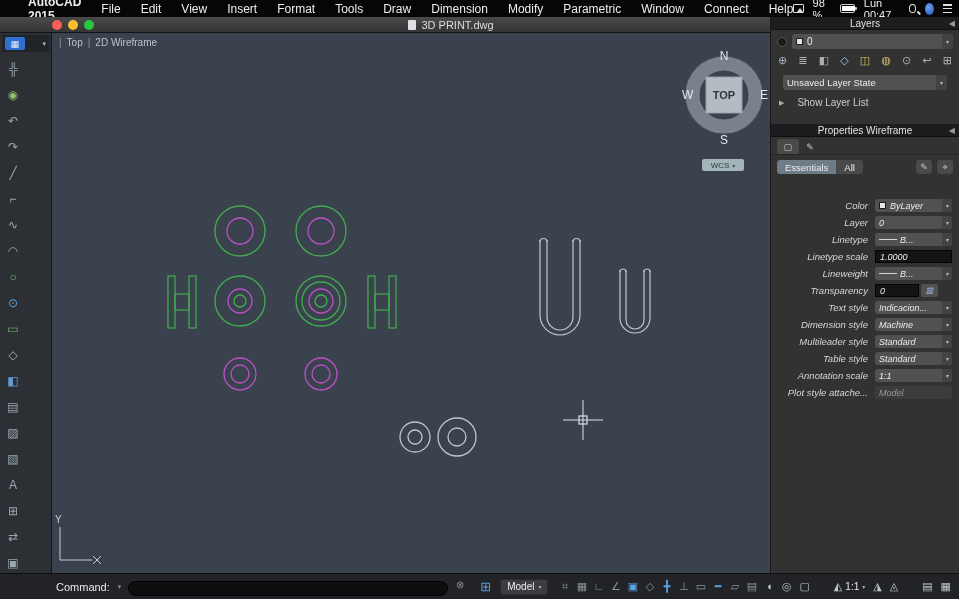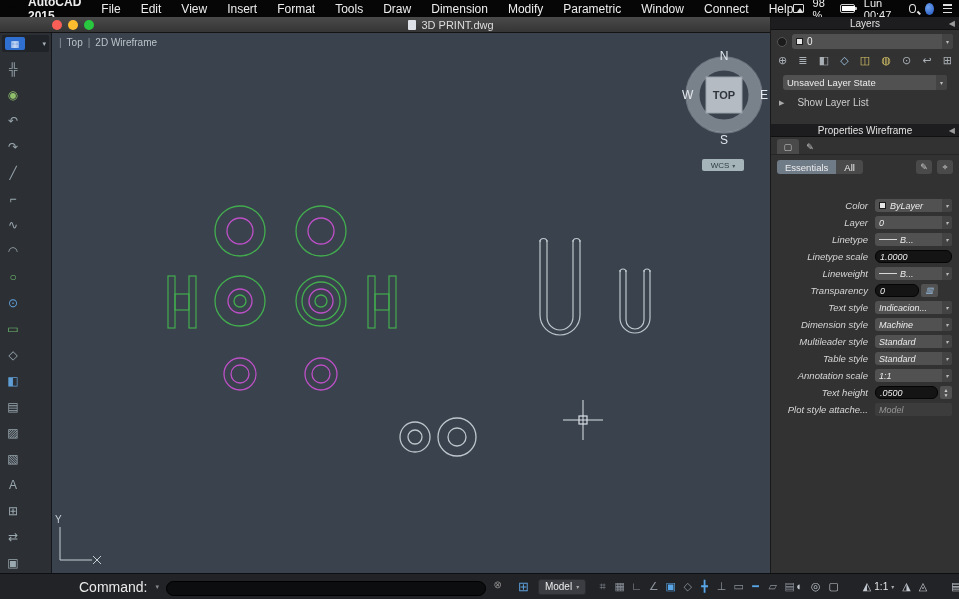--- a/index.html
+++ b/index.html
@@ -88,31 +88,31 @@
   .icon-btn { width:16px; height:14px; background:#4a4a4a; border-radius:3px; display:flex; align-items:center; justify-content:center; font-size:9px; color:#cccccc; margin-left:5px; }
 
   .prop-rows { margin-top:23px;font-style:italic; }
   .prop-row { display:flex; align-items:center; height:17px; padding-right:7px; }
   .prop-label { flex:0 0 104px; text-align:right; padding-right:7px; font-size:9.5px; color:#d6d6d6; white-space:nowrap; overflow:hidden; }
   .prop-ctl { flex:1; min-width:0; }
   .dd { height:13px; background:#515151; border-radius:3px; display:flex; align-items:center; padding-left:4px; font-size:9px; color:#ececec; overflow:hidden; }
   .dd-val { flex:1; white-space:nowrap; overflow:hidden; }
   .dd-chev { width:10px; height:100%; background:#434343; display:flex; align-items:center; justify-content:center; font-size:6px; color:#bbbbbb; flex:none; }
   .lt-line { width:18px; border-top:1px solid #d8d8d8; margin-right:3px; flex:none; }
-  .ti { height:13px; background:#141414; border:1px solid #040404; border-radius:6px; color:#ececec; font-size:9px; display:flex; align-items:center; padding:0 4px; flex:1; }
+  .ti { height:13px; background:#141414; border:1px solid #040404; border-radius:0; color:#ececec; font-size:9px; display:flex; align-items:center; padding:0 4px; flex:1; }
   .prop-flex { display:flex; gap:2px; align-items:center; }
   .ti.small { flex:0 0 44px; }
   .t-btn { width:17px; height:13px; background:#515151; border-radius:2px; color:#9cc3e8; font-size:8px; display:flex; align-items:center; justify-content:center; }
   .stepper { width:12px; height:13px; background:#515151; border-radius:2px; display:flex; flex-direction:column; align-items:center; justify-content:center; font-size:5px; line-height:5px; color:#cccccc; }
   .static-val { height:13px; background:#3c3c3c; border-radius:2px; color:#979797; font-size:9px; display:flex; align-items:center; padding:0 4px; }
 
   
   .bottombar { position:absolute; top:573px; left:0; width:959px; height:26px; background:#222327; border-top:1px solid #0e0f12;
     display:flex; align-items:center; color:#d8d8d8; }
-  .cmd-label { margin-left:79px; font-size:14px; color:#eaeaea; }
+  .cmd-label { margin-left:56px; font-size:11px; color:#eaeaea; }
   .cmd-caret { margin-left:8px; font-size:7px; color:#8a8a8a; }
   .cmd-input-wrap { position:relative; margin-left:7px; }
   .cmd-input { width:320px; height:15px; background:#0c0d0f; border:1px solid #000; border-radius:8px; color:#ddd; font-size:10px; padding:0 16px 0 8px; outline:none; }
   .cmd-clear { position:absolute; right:-16px; top:1px; font-size:10px; color:#8b8b8b; }
   .sb-grid { margin-left:32px; font-size:13px; color:#5b9dd8; }
   .model-btn { margin-left:9px; height:16px; background:#3c3d42; border:1px solid #2b2c30; border-radius:3px;
     display:flex; align-items:center; gap:4px; padding:0 6px; font-size:10px; color:#ececec; }
   .chev { font-size:6px; color:#aaaaaa; }
   .toggles { display:flex; gap:4px; margin-left:10px; }
   .sb-tog { width:13px; text-align:center; font-size:11px; }
@@ -418,29 +418,20 @@
       <div class="prop-row">
         <div class="prop-label">Annotation scale</div>
         <div class="prop-ctl">
           <div class="dd">
             <span class="dd-val">1:1</span>
             <span class="dd-chev">▾</span>
           </div>
         </div>
       </div>
       <div class="prop-row">
-        <div class="prop-label">Text height</div>
-        <div class="prop-ctl">
-          <div class="prop-flex">
-            <div class="ti">.0500</div>
-            <span class="stepper">▲<br>▼</span>
-          </div>
-        </div>
-      </div>
-      <div class="prop-row">
         <div class="prop-label">Plot style attache...</div>
         <div class="prop-ctl">
           <div class="static-val">Model</div>
         </div>
       </div>
     </div>
 </div>
 
 <div class="bottombar">
   <span class="cmd-label">Command:</span>

